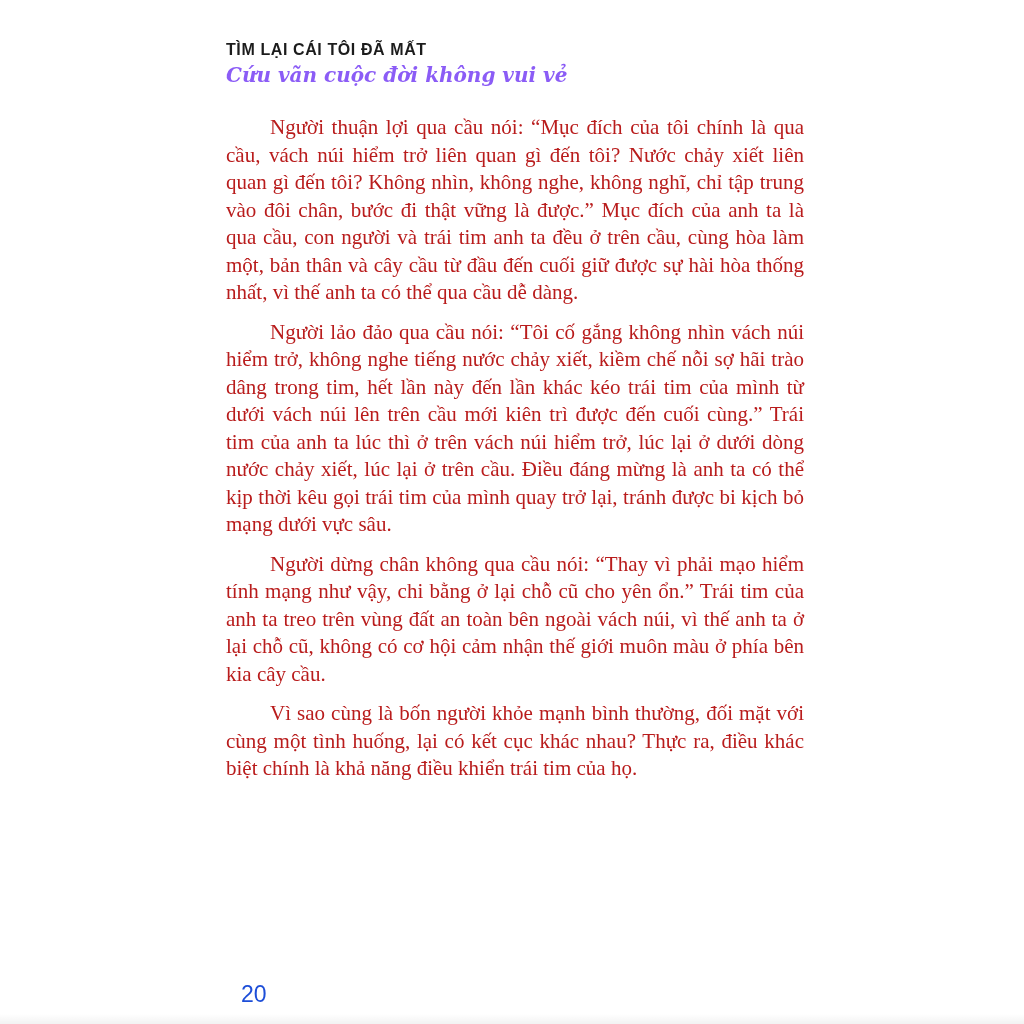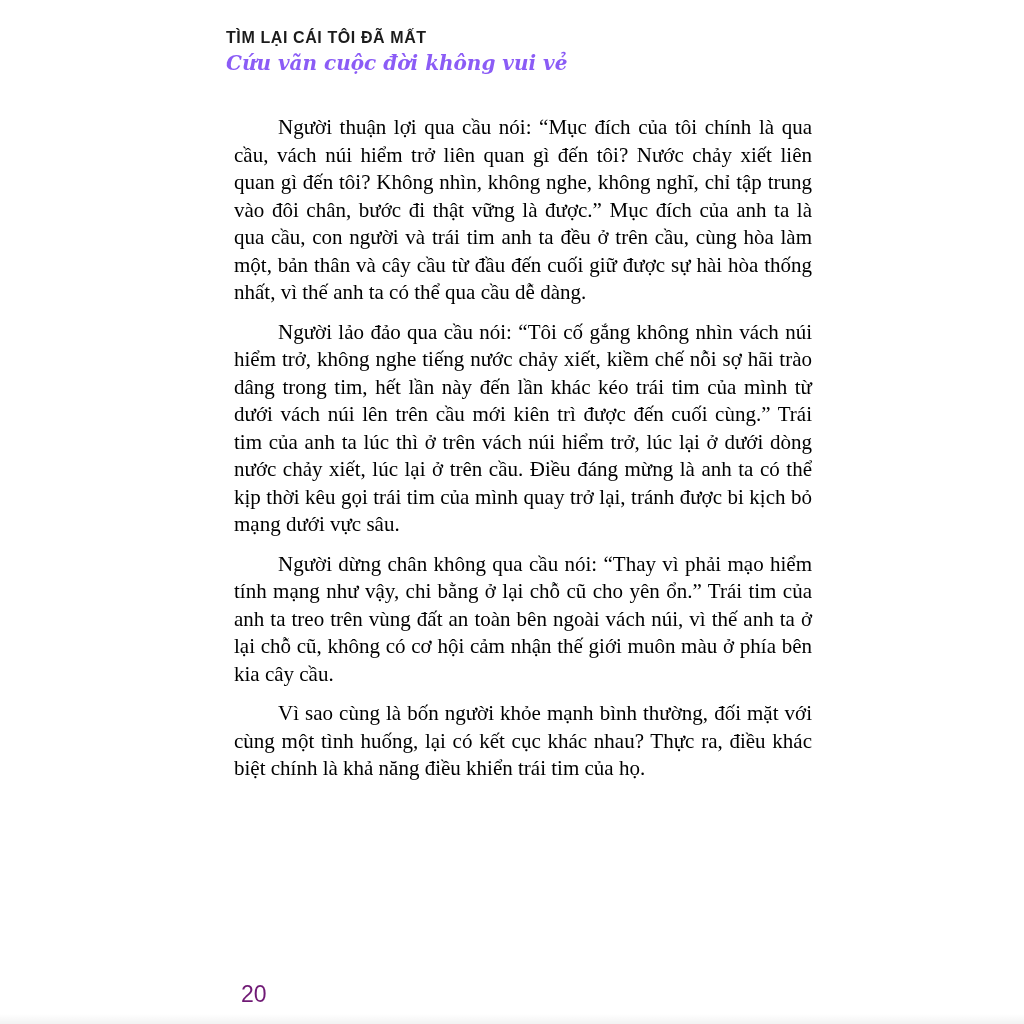--- a/index.html
+++ b/index.html
@@ -21,60 +21,60 @@
     content: "";
     position: absolute;
     left: 0; right: 0; bottom: 0;
     height: 10px;
     background: linear-gradient(to bottom, rgba(0,0,0,0), rgba(0,0,0,0.05));
     pointer-events: none;
   }
   .running-header {
     position: absolute;
     left: 226px;
-    top: 28px;
+    top: 40px;
   }
   .running-title {
     font-family: "Liberation Sans", sans-serif;
     font-weight: 700;
     font-size: 16px;
     letter-spacing: 0.6px;
     color: #1c1c1c;
     line-height: 20px;
   }
   .running-subtitle {
     font-family: "DejaVu Serif", serif;
     font-style: italic;
     font-weight: 700;
     font-size: 20px;
     line-height: 26px;
     margin-top: 2px;
     color: #8b5cf6;
   }
   .body-text {
     position: absolute;
-    left: 234px;
+    left: 226px;
     top: 114px;
     width: 578px;
     font-size: 21px;
     line-height: 27.5px;
     text-align: justify;
-    color: #000000;
+    color: #b91c1c;
   }
   .body-text p {
     margin: 0 0 12px 0;
     text-indent: 44px;
   }
   .page-number {
     position: absolute;
     left: 241px;
     top: 981px;
     font-family: "Liberation Sans", sans-serif;
     font-size: 23px;
-    color: #701a75;
+    color: #1d4ed8;
   }
 </style>
 </head>
 <body>
 
 <div class="sheet">
 
   <div class="running-header">
     <div class="running-title">TÌM LẠI CÁI TÔI ĐÃ MẤT</div>
     <div class="running-subtitle">Cứu vãn cuộc đời không vui vẻ</div>

